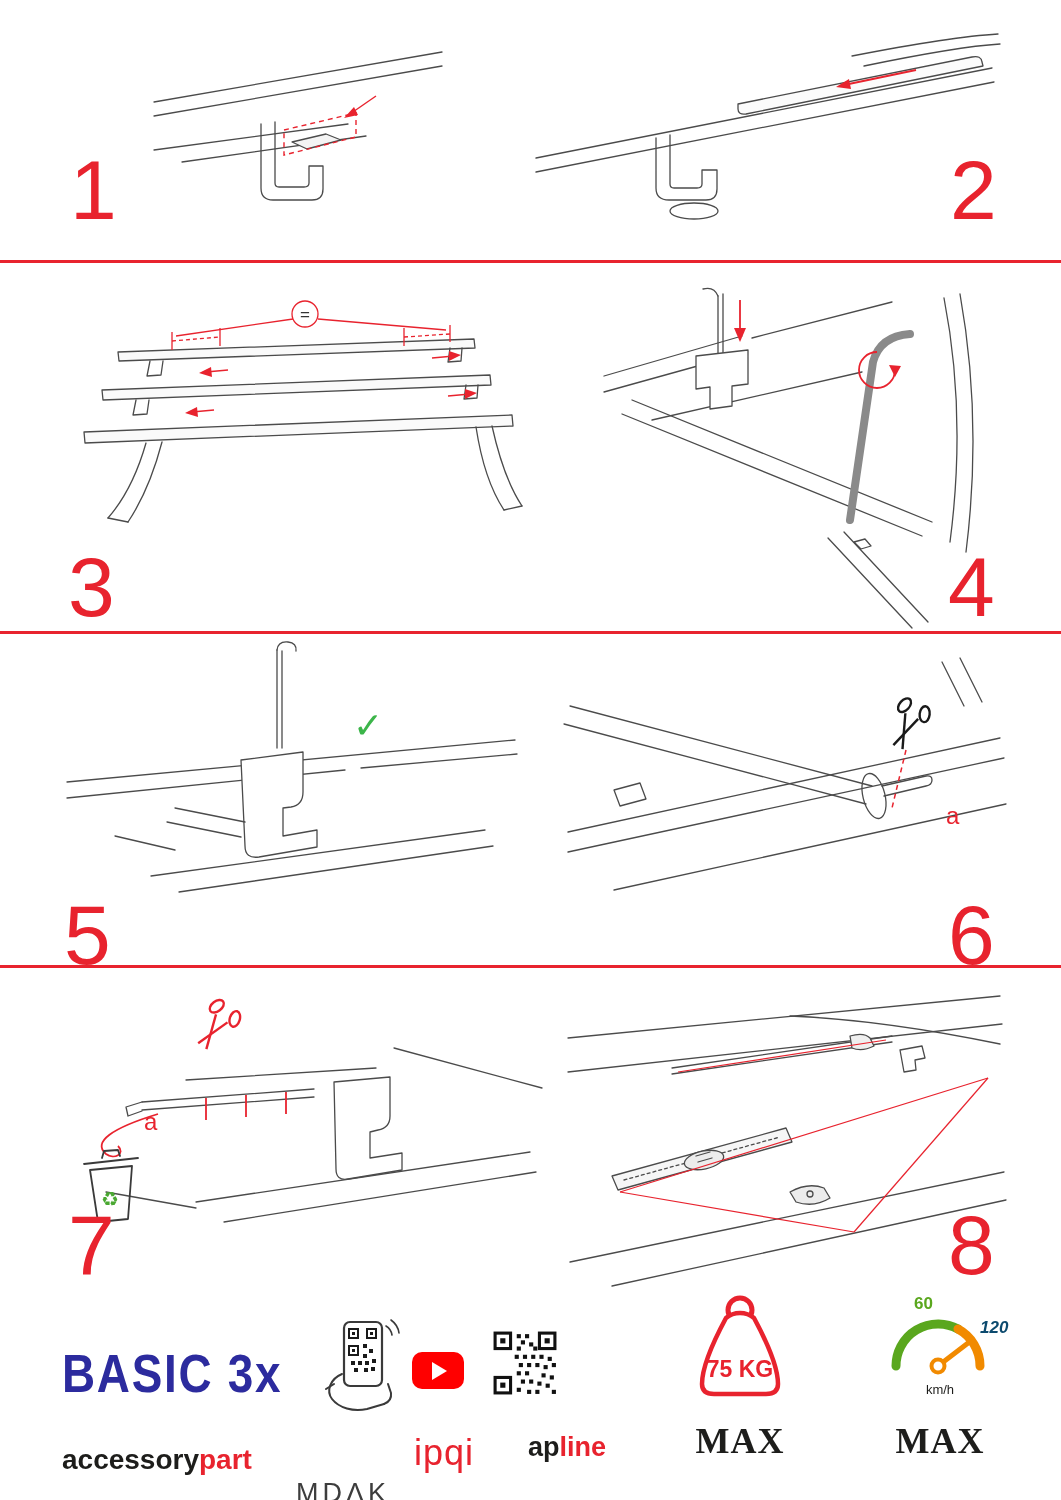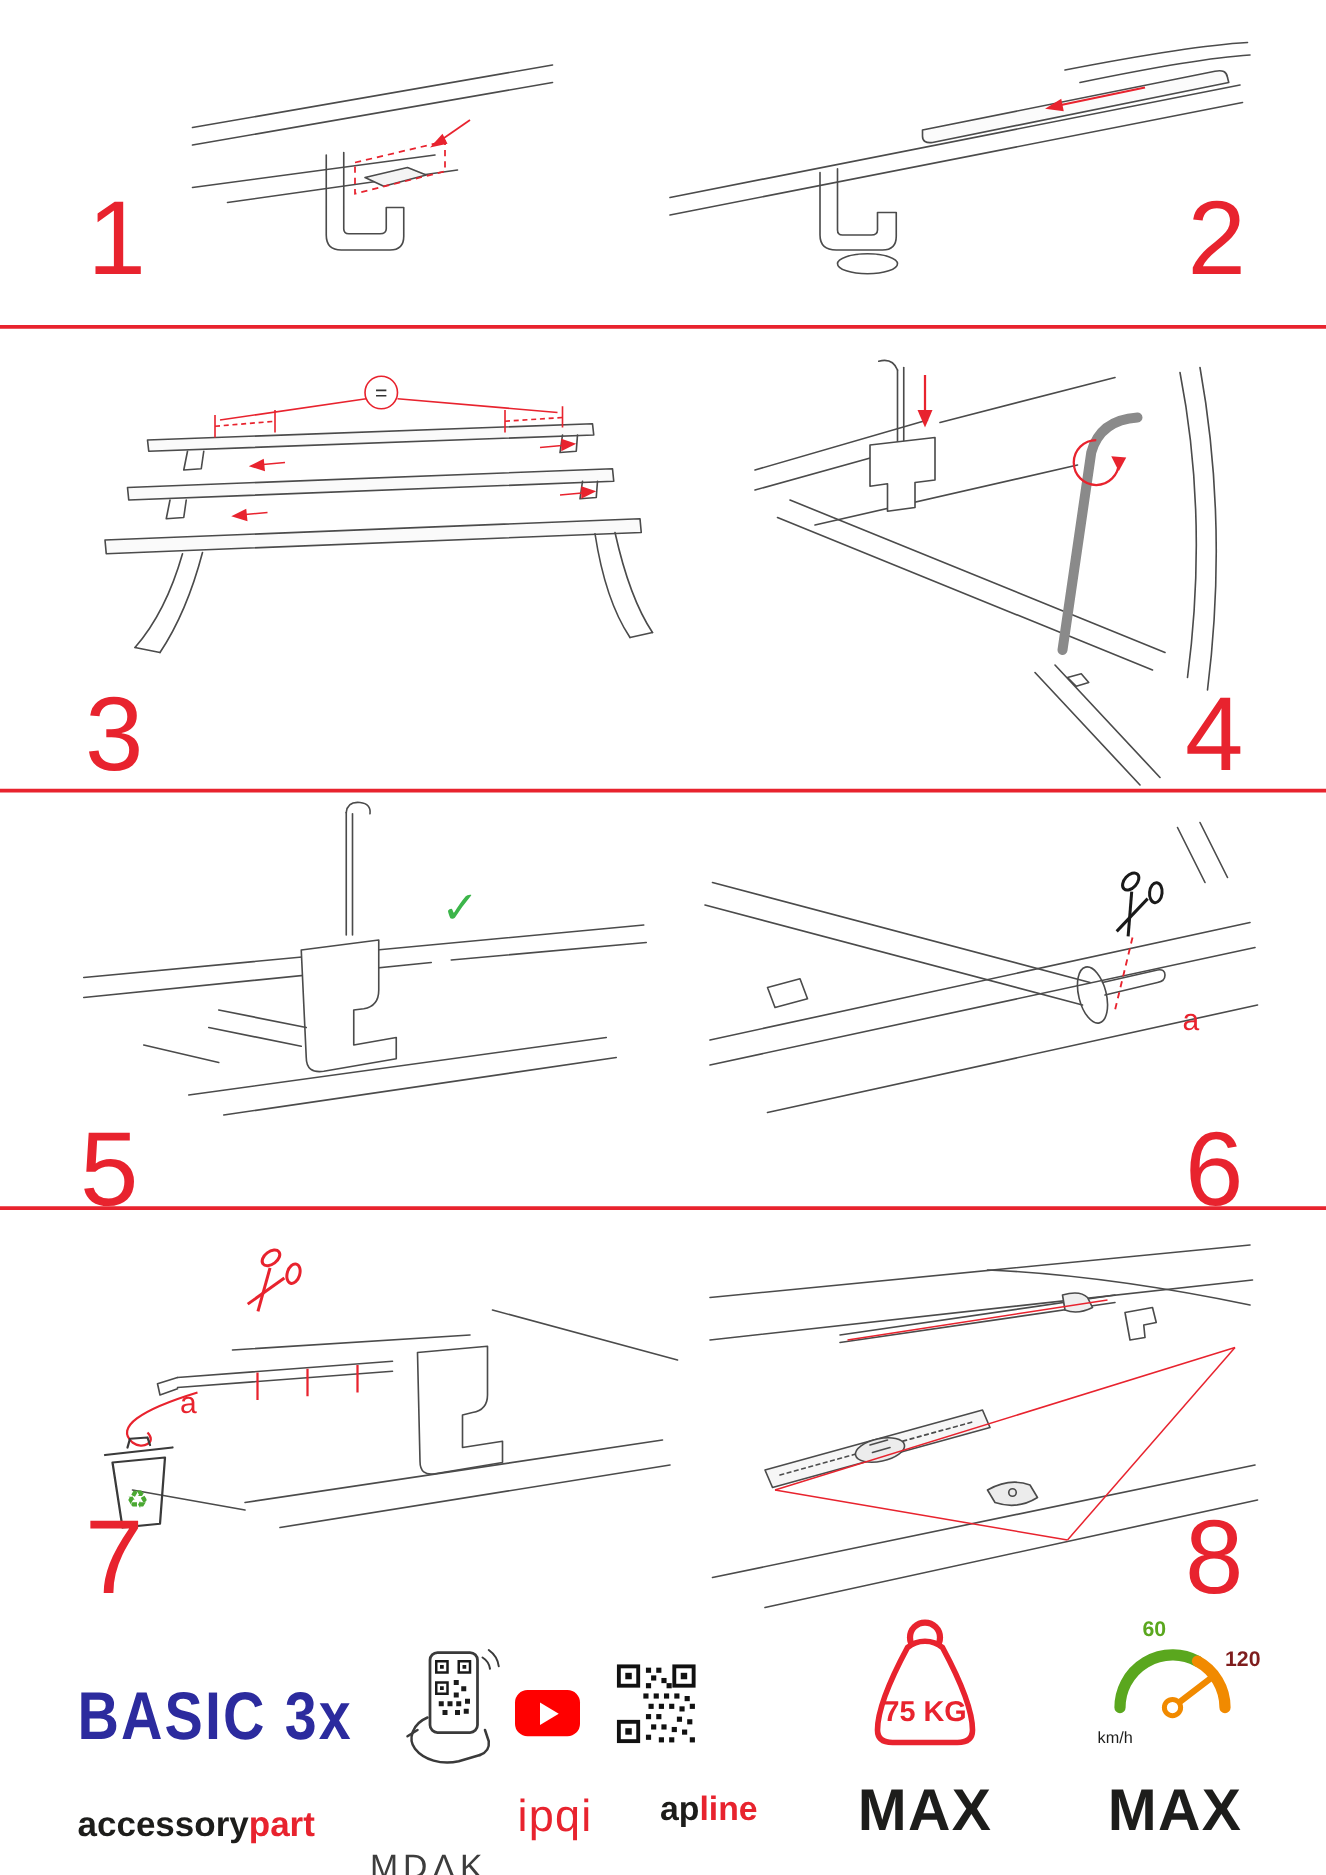--- a/index.html
+++ b/index.html
@@ -15,23 +15,23 @@
   .mdak { position:absolute; left:296px; top:1478px; font-size:27px; letter-spacing:4px; color:#3d3d3d; }
   .ipqi { position:absolute; left:414px; top:1432px; font-size:36px; color:#e8232e; letter-spacing:1px; }
   .apline { position:absolute; left:492px; top:1432px; font-size:27px; font-weight:700; color:#1d1d1b;margin-left:36px; }
   .yt { position:absolute; left:412px; top:1352px; width:52px; height:37px; background:#ff0000; border-radius:10px; display:flex; align-items:center; justify-content:center; }
   .yt-triangle { width:0; height:0; border-left:15px solid #fff; border-top:9px solid transparent; border-bottom:9px solid transparent; margin-left:3px; }
   .weight-wrap { position:absolute; left:680px; top:1294px; width:120px; height:112px; }
   .weight-value { position:absolute; left:0; right:0; top:62px; text-align:center; font-size:23px; font-weight:700; color:#e8232e; }
   .speed-wrap { position:absolute; left:878px; top:1294px; width:124px; height:112px; }
   .tick { position:absolute; font-size:17px; font-weight:700; }
   .tick-low { left:26px; top:0; color:#5aa71e;margin-left:10px; }
-  .tick-high { left:102px; top:24px; color:#7f1d1d; }
-  .speed-unit { position:absolute; left:0; right:0; top:88px; font-size:13px; color:#1d1d1b; }
-  .max-label { position:absolute; top:1420px; text-align:center; font-size:47px; font-weight:700; color:#1d1d1b; letter-spacing:1px; }
+  .tick-high { left:102px; top:24px; color:#0c4a6e;font-style:italic; }
+  .speed-unit { position:absolute; left:0; right:0; top:88px; text-align:center; font-size:13px; color:#1d1d1b; }
+  .max-label { position:absolute; top:1420px; text-align:center; font-size:36px; font-weight:700; color:#1d1d1b; letter-spacing:1px;font-family:Liberation Serif, serif; }
   svg text { font-family:"Liberation Sans", sans-serif; }
 </style>
 </head>
 <body>
 
 <div class="page">
 
   <svg class="illus" style="left:140px;top:36px" width="310" height="208" viewBox="0 0 310 208">
     <g stroke="#4b4b4b" stroke-width="1.3" fill="none" stroke-linecap="round" stroke-linejoin="round">
       <path d="M14,66 L302,16"></path>

